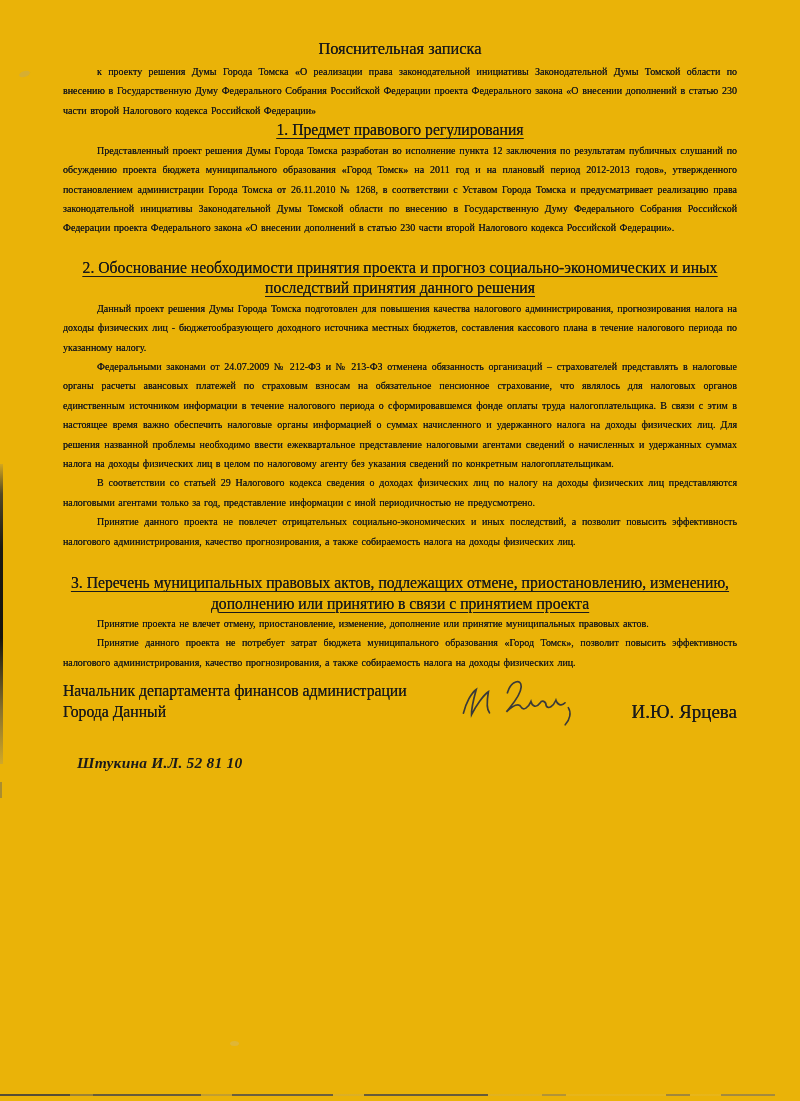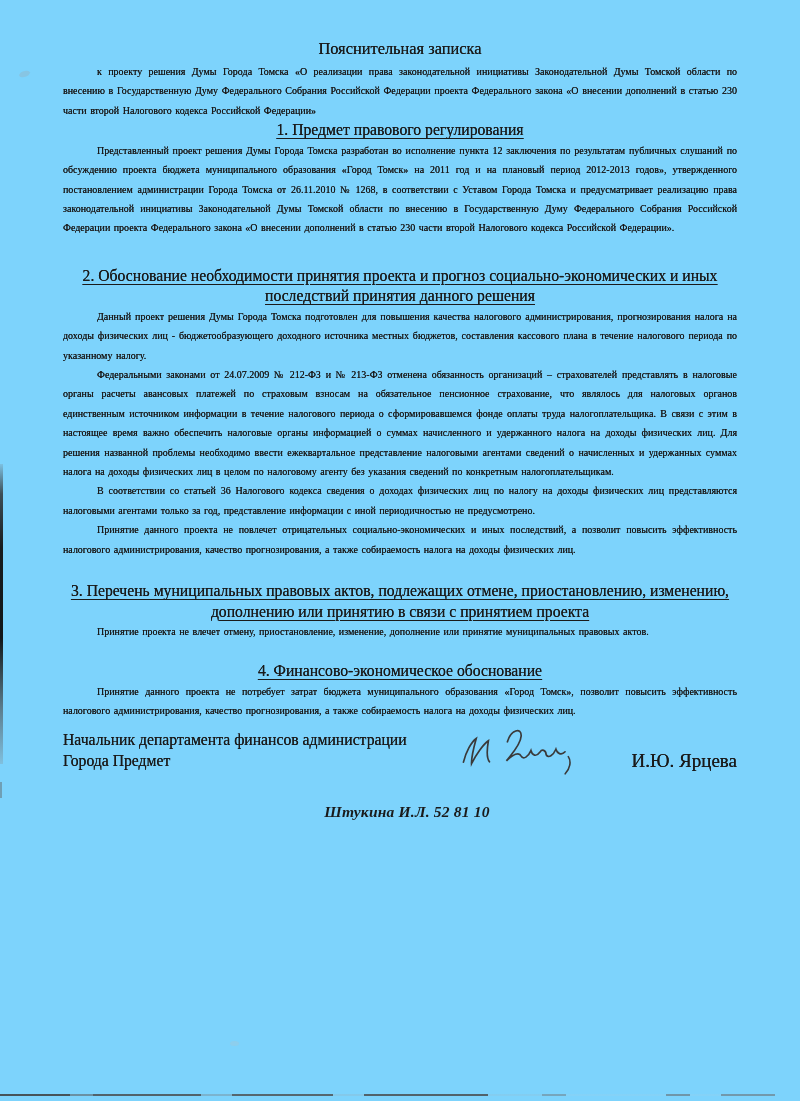--- a/index.html
+++ b/index.html
@@ -1,21 +1,21 @@
 <!DOCTYPE html>
 <html lang="ru"><head>
 <meta charset="utf-8">
 <style>
   html, body { margin: 0; padding: 0; background: #ffffff; }
   .page {
     position: relative;
     width: 800px;
     height: 1101px;
     margin: 0 auto;
-    background: #7dd3fc;
+    background: #eab308;
     overflow: hidden;
     font-family: "Liberation Serif", "DejaVu Serif", serif;
     color: #1a1a1a;
   }
   .content {
     position: absolute;
     left: 63px;
     right: 63px;
     top: 38px;
   }
@@ -37,21 +37,21 @@
   .heading {
     text-align: center;
     font-size: 15.7px;
     line-height: 20.5px;
     text-decoration: underline;
     text-underline-offset: 3px;
     text-decoration-thickness: 1px;
     margin: 0;
   }
   .gap-s1 { margin-top: 0; }
-  .gap-s2 { margin-top: 28px; }
+  .gap-s2 { margin-top: 20px; }
   .gap-s3 { margin-top: 22px; }
   .gap-s4 { margin-top: 20px; }
   .sig-row {
     position: relative;
     margin-top: 8px;
     display: flex;
     align-items: flex-start;
   }
   .sig-left {
     width: 400px;
@@ -72,21 +72,20 @@
     font-size: 19px;
     white-space: nowrap;
   }
   .footer-ref {
     margin-top: 31px;
     margin-left: 14px;
     font-style: italic;
     font-weight: bold;
     font-size: 15.5px;
     letter-spacing: 0.2px;
-    text-align: center;
   }
   
   .artifact-left-bar {
     position: absolute;
     left: 0; top: 464px;
     width: 3px; height: 300px;
     background: linear-gradient(180deg,
       rgba(120,120,120,0.20) 0%,
       rgba(45,45,45,0.80) 10%,
       rgba(18,18,18,0.95) 28%,
@@ -144,33 +143,32 @@
     <div class="doc-title thick">Пояснительная записка</div>
 
     <p class="body thick">к проекту решения Думы Города Томска «О реализации права законодательной инициативы Законодательной Думы Томской области по внесению в Государственную Думу Федерального Собрания Российской Федерации проекта Федерального закона «О внесении дополнений в статью 230 части второй Налогового кодекса Российской Федерации»</p>
 
     <div class="heading thick gap-s1">1. Предмет правового регулирования</div>
     <p class="body thick">Представленный проект решения Думы Города Томска разработан во исполнение пункта 12 заключения по результатам публичных слушаний по обсуждению проекта бюджета муниципального образования «Город Томск» на 2011 год и на плановый период 2012-2013 годов», утвержденного постановлением администрации Города Томска от 26.11.2010 № 1268, в соответствии с Уставом Города Томска и предусматривает реализацию права законодательной инициативы Законодательной Думы Томской области по внесению в Государственную Думу Федерального Собрания Российской Федерации проекта Федерального закона «О внесении дополнений в статью 230 части второй Налогового кодекса Российской Федерации».</p>
 
     <div class="heading thick gap-s2">2. Обоснование необходимости принятия проекта и прогноз социально-экономических и иных последствий принятия данного решения</div>
     <p class="body thick">Данный проект решения Думы Города Томска подготовлен для повышения качества налогового администрирования, прогнозирования налога на доходы физических лиц - бюджетообразующего доходного источника местных бюджетов, составления кассового плана в течение налогового периода по указанному налогу.</p>
     <p class="body thick">Федеральными законами от 24.07.2009 № 212-ФЗ и № 213-ФЗ отменена обязанность организаций – страхователей представлять в налоговые органы расчеты авансовых платежей по страховым взносам на обязательное пенсионное страхование, что являлось для налоговых органов единственным источником информации в течение налогового периода о сформировавшемся фонде оплаты труда налогоплательщика. В связи с этим в настоящее время важно обеспечить налоговые органы информацией о суммах начисленного и удержанного налога на доходы физических лиц. Для решения названной проблемы необходимо ввести ежеквартальное представление налоговыми агентами сведений о начисленных и удержанных суммах налога на доходы физических лиц в целом по налоговому агенту без указания сведений по конкретным налогоплательщикам.</p>
-    <p class="body thick">В соответствии со статьей 36 Налогового кодекса сведения о доходах физических лиц по налогу на доходы физических лиц представляются налоговыми агентами только за год, представление информации с иной периодичностью не предусмотрено.</p>
+    <p class="body thick">В соответствии со статьей 29 Налогового кодекса сведения о доходах физических лиц по налогу на доходы физических лиц представляются налоговыми агентами только за год, представление информации с иной периодичностью не предусмотрено.</p>
     <p class="body thick">Принятие данного проекта не повлечет отрицательных социально-экономических и иных последствий, а позволит повысить эффективность налогового администрирования, качество прогнозирования, а также собираемость налога на доходы физических лиц.</p>
 
     <div class="heading thick gap-s3">3. Перечень муниципальных правовых актов, подлежащих отмене, приостановлению, изменению, дополнению или принятию в связи с принятием проекта</div>
     <p class="body thick">Принятие проекта не влечет отмену, приостановление, изменение, дополнение или принятие муниципальных правовых актов.</p>
 
-    <div class="heading thick gap-s4">4. Финансово-экономическое обоснование</div>
     <p class="body thick">Принятие данного проекта не потребует затрат бюджета муниципального образования «Город Томск», позволит повысить эффективность налогового администрирования, качество прогнозирования, а также собираемость налога на доходы физических лиц.</p>
 
     <div class="sig-row">
       <div class="sig-left thick">
         <div>Начальник департамента финансов администрации</div>
-        <div>Города Предмет</div>
+        <div>Города Данный</div>
       </div>
       <svg class="sig-scribble" viewBox="0 0 140 62" fill="none" xmlns="http://www.w3.org/2000/svg">
         <path d="M10 38 C13 28, 19 18, 24 15 C21 24, 18 34, 18 40 C23 31, 31 21, 36 18 C34 27, 33 35, 36 39" stroke="#3a3a3a" stroke-width="1.7" stroke-linecap="round"></path>
         <path d="M55 20 C59 8, 70 6, 69 15 C68 24, 58 33, 53 39 C60 33, 66 30, 68 35 C70 39, 75 36, 78 30 C79 35, 83 37, 87 32 C89 29, 93 30, 93 35 C95 39, 100 36, 103 30 C104 34, 108 37, 112 33" stroke="#3a3a3a" stroke-width="1.7" stroke-linecap="round"></path>
         <path d="M115 38 C118 43, 116 50, 111 55" stroke="#3a3a3a" stroke-width="1.6" stroke-linecap="round"></path>
       </svg>
       <div class="sig-name thick">И.Ю. Ярцева</div>
     </div>
 
     <div class="footer-ref">Штукина И.Л. 52 81 10</div>

